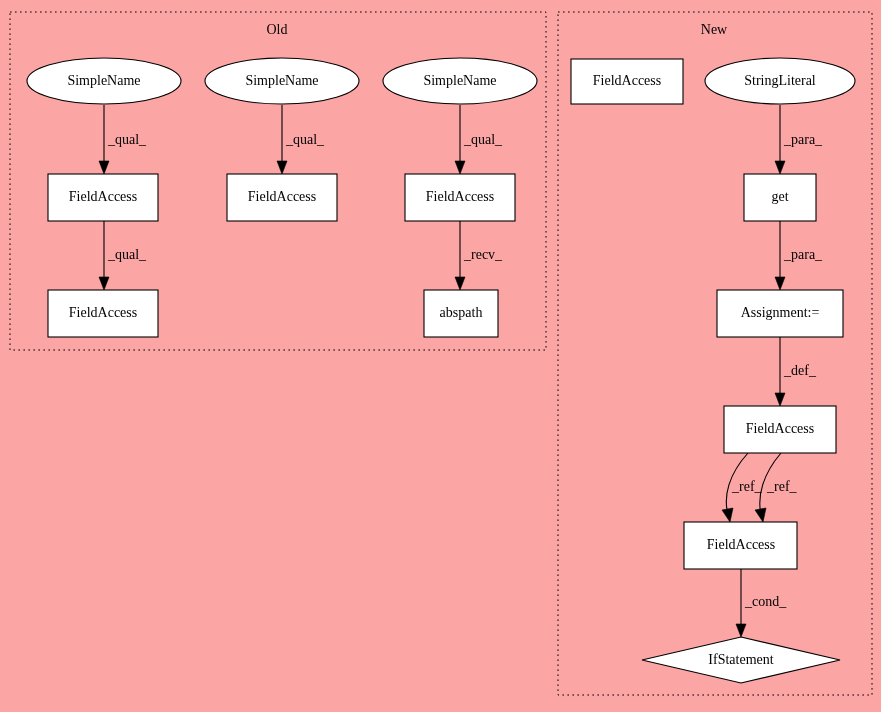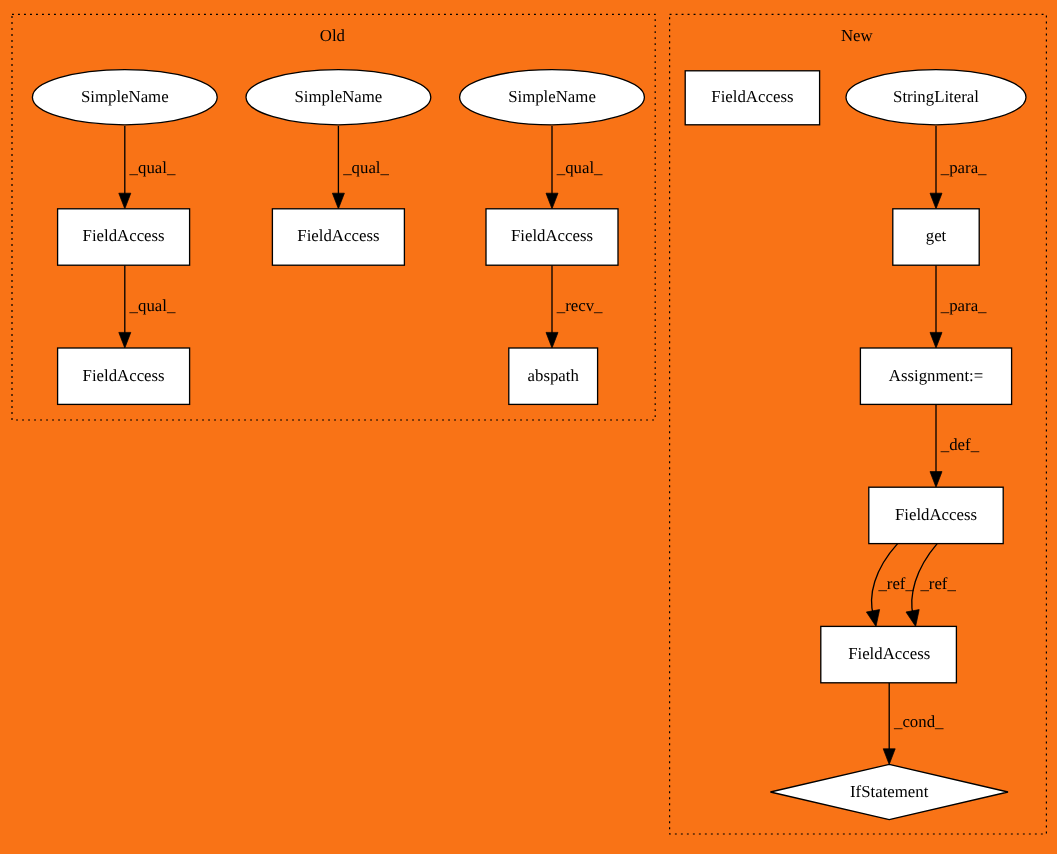--- a/index.html
+++ b/index.html
@@ -8,21 +8,21 @@
     padding: 0;
     background: #ffffff;
   }
   body {
     font-family: "Liberation Serif", "DejaVu Serif", serif;
   }
   #diagram-root {
     position: relative;
     width: 881px;
     height: 712px;
-    background: #f97316;
+    background: #fca5a5;
     overflow: hidden;
   }
   svg#graph-canvas {
     position: absolute;
     left: 0;
     top: 0;
     width: 881px;
     height: 712px;
   }
   .cluster-box {

